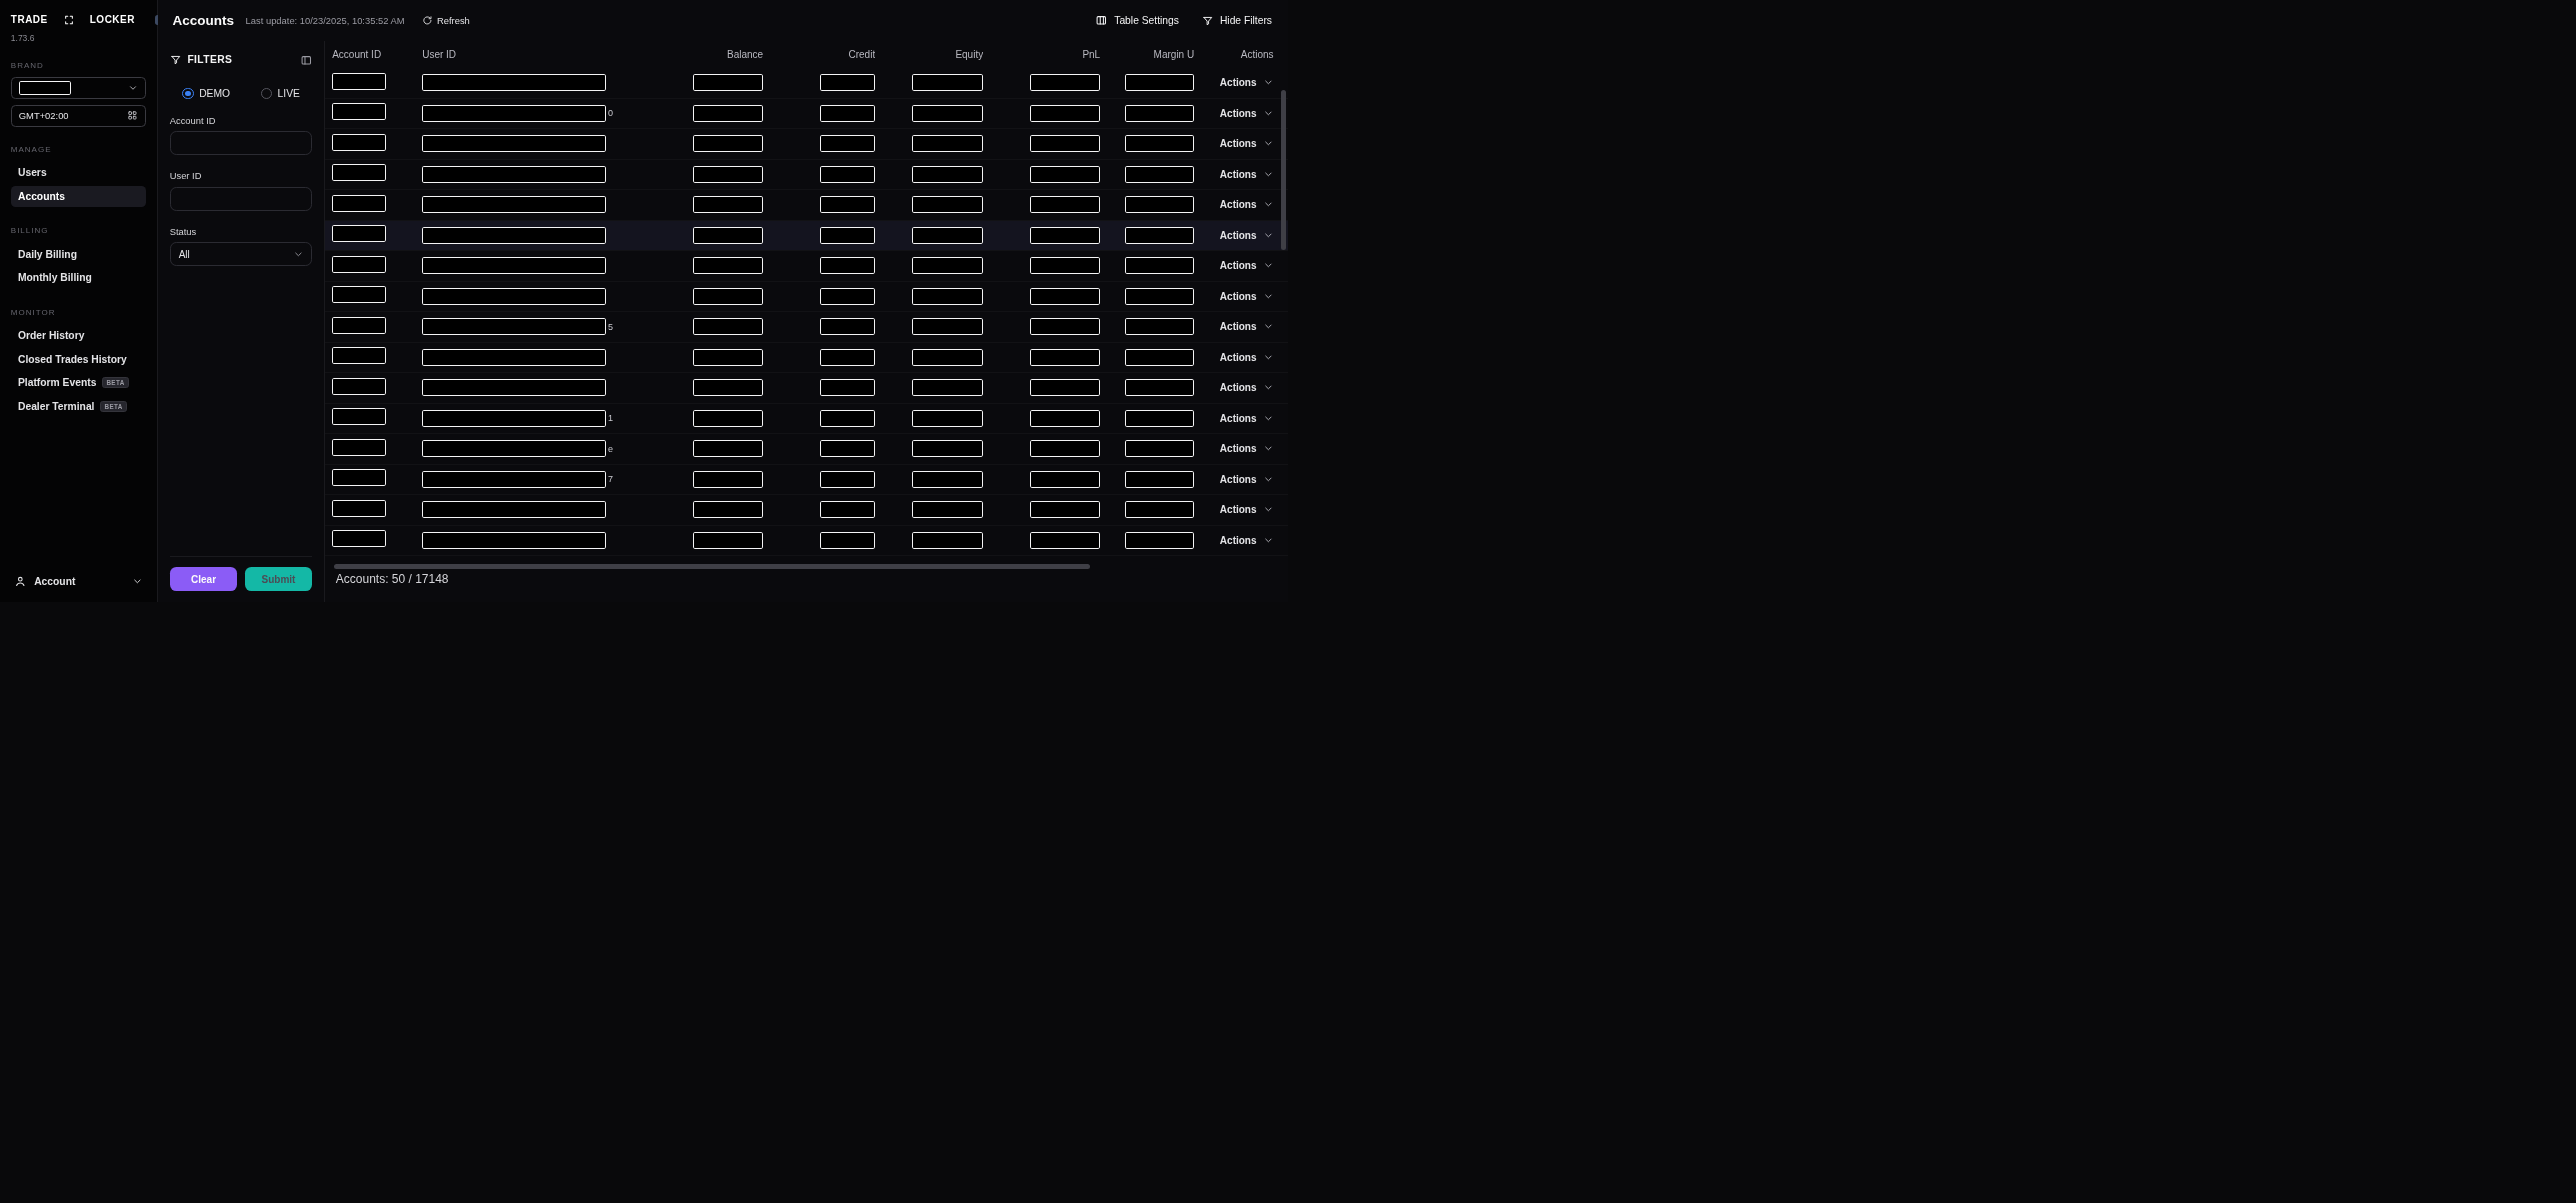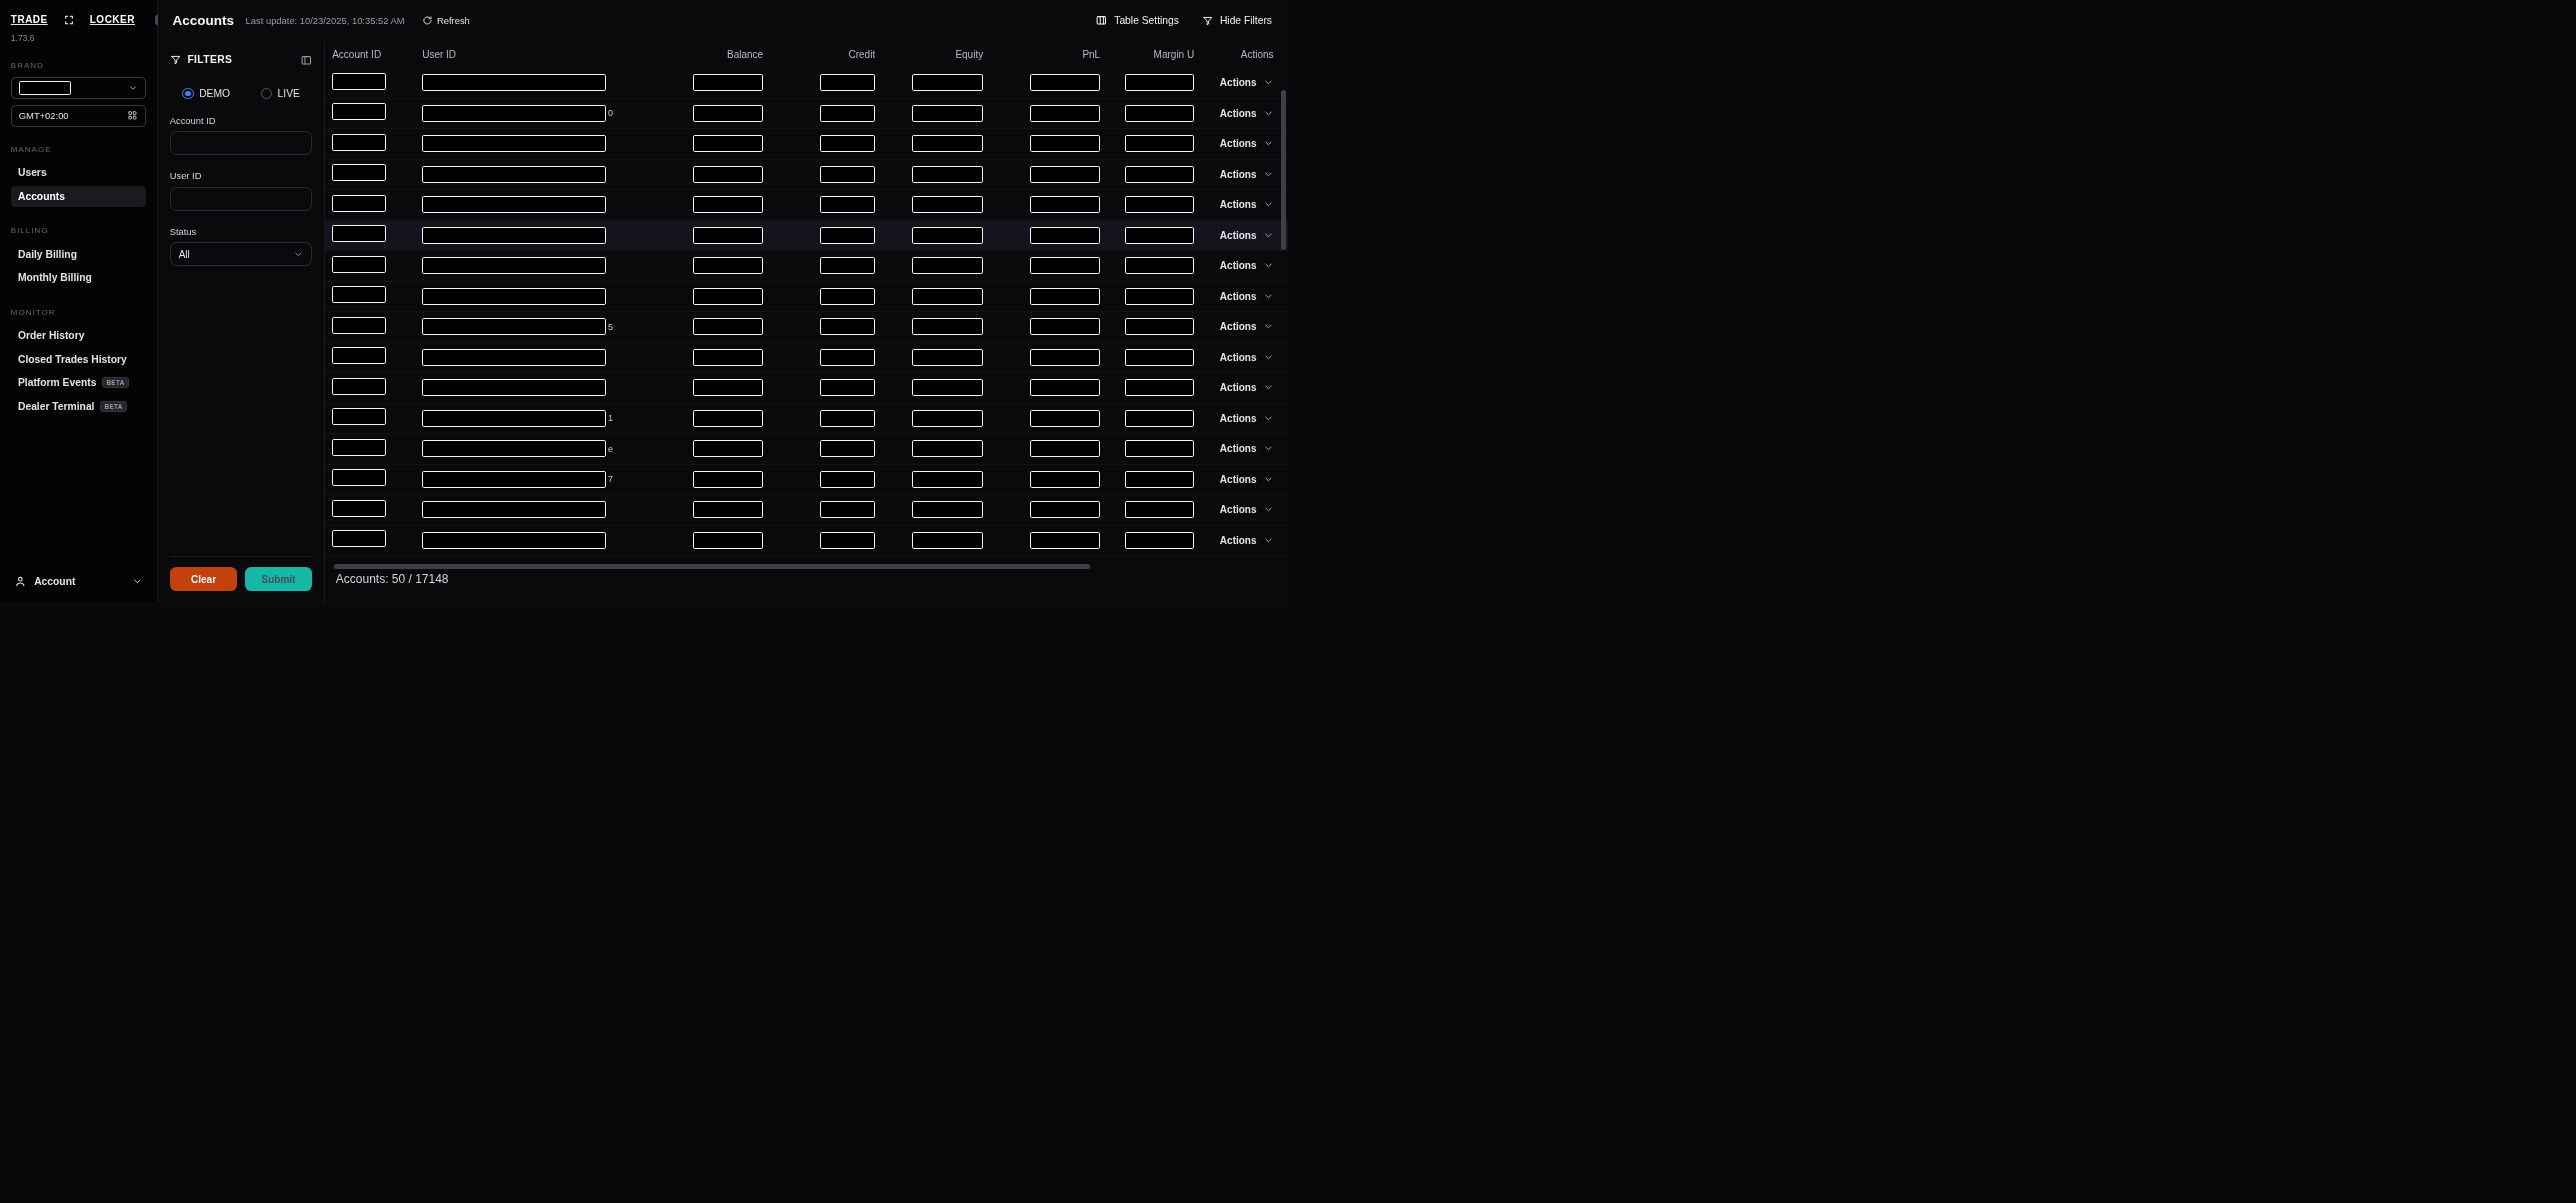--- a/index.html
+++ b/index.html
@@ -5,21 +5,21 @@
   * { box-sizing: border-box; }
   html,body { margin:0; padding:0; width:1288px; height:602px; background:#09090b;
     color:#e4e4e7; font-family:"Liberation Sans", sans-serif; overflow:hidden; }
   .app { display:flex; width:1288px; height:602px; }
 
   svg.icon { display:block; flex:none; }
 
   
   .sidebar { width:158px; flex:none; background:#040405; border-right:0.9px solid #1a1a1e;
     display:flex; flex-direction:column; padding:14.4px 10.8px 9px; }
-  .logo-row { display:flex; align-items:center; gap:16px;text-decoration:underline; }
+  .logo-row { display:flex; align-items:center; gap:16px; }
   .logo-text { font-size:10px; font-weight:bold; letter-spacing:0.5px; color:#fff; }
   .office-badge { font-size:6.3px; font-weight:bold; letter-spacing:0.5px; color:#dbe4f0;
     background:#3c4961; padding:1.8px 4.5px; border-radius:2.7px; margin-left:3.6px; }
   .version { font-size:8.5px; color:#8a8a92; margin-top:7.2px; }
   .section-label { font-size:8px; color:#66666e; letter-spacing:1px; margin:18px 0 7.2px; }
   .control { height:22.4px; border:0.9px solid #3a3a41; border-radius:4.5px; display:flex;
     align-items:center; justify-content:space-between; padding:0 7px; cursor:pointer; color:#c9c9cf; }
   .control + .control { margin-top:5.4px; }
   .tz-text { font-size:9.4px; color:#e4e4e7; }
   .nav-item { display:flex; align-items:center; gap:5.4px; font-size:10.3px; font-weight:bold;
@@ -60,21 +60,21 @@
   .field-label { font-size:9.4px; color:#d4d4d8; margin:15.2px 0 5.4px; }
   .text-input { width:100%; height:24px; border:0.9px solid #2b2b32; border-radius:6.3px;
     background:transparent; color:#e4e4e7; font-size:10px; padding:0 8px; outline:none;
     font-family:inherit; }
   .select { height:24px; border:0.9px solid #2b2b32; border-radius:6.3px; display:flex;
     align-items:center; justify-content:space-between; padding:0 8px; font-size:10px;
     color:#e4e4e7; cursor:pointer; }
   .filters-footer { margin-top:auto; display:flex; gap:7.2px; padding-top:10px; border-top:0.9px solid #1a1a1e; }
   .btn { flex:1; height:24px; border:none; border-radius:6.3px; font-size:10px; font-weight:bold;
     display:flex; align-items:center; justify-content:center; cursor:pointer; font-family:inherit; }
-  .btn-clear { background:#c2410c; color:#fafafa; }
+  .btn-clear { background:#8b5cf6; color:#fafafa; }
   .btn-submit { background:#14b8a6; color:#4c4c55; cursor:default; }
 
   
   .table-wrap { flex:1; min-width:0; display:flex; flex-direction:column; position:relative; }
   .tgrid { display:grid; grid-template-columns:90px 215px 126px 112px 108px 117px 94px minmax(72px,1fr);
     padding-left:7.2px; align-items:center; }
   .thead { height:27px; flex:none; font-size:10px; color:#b9b9c1; }
   .th { white-space:nowrap; overflow:hidden; }
   .num { text-align:right; }
   .cell-num { display:flex; justify-content:flex-end; }

